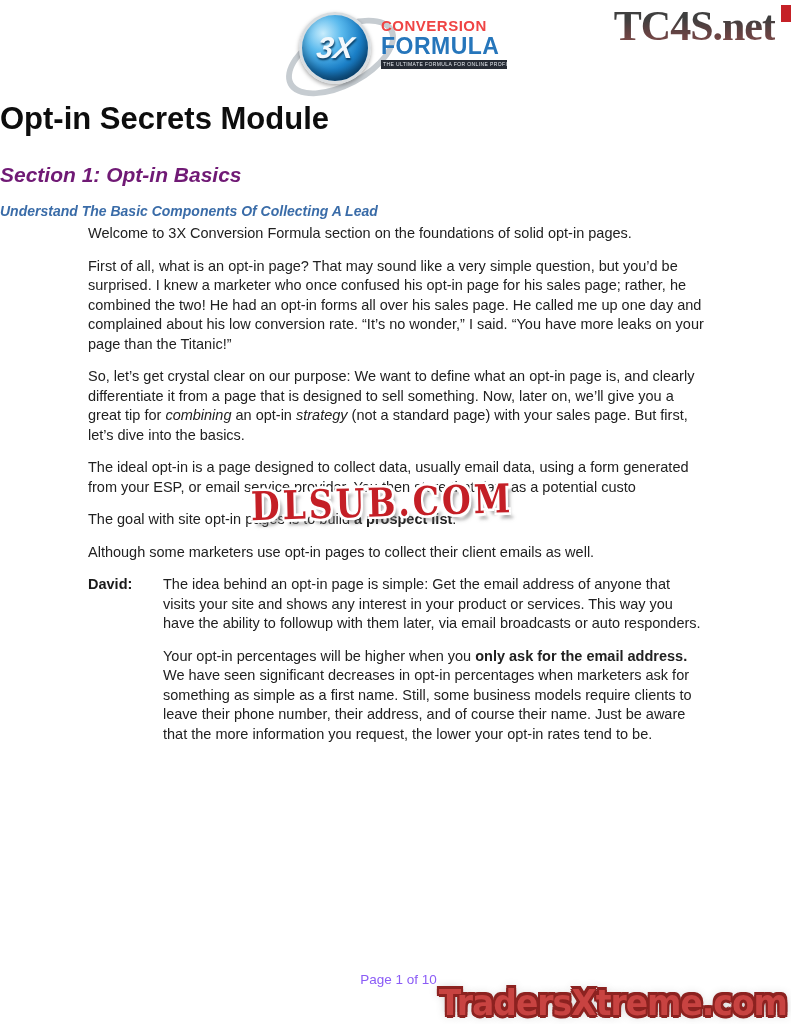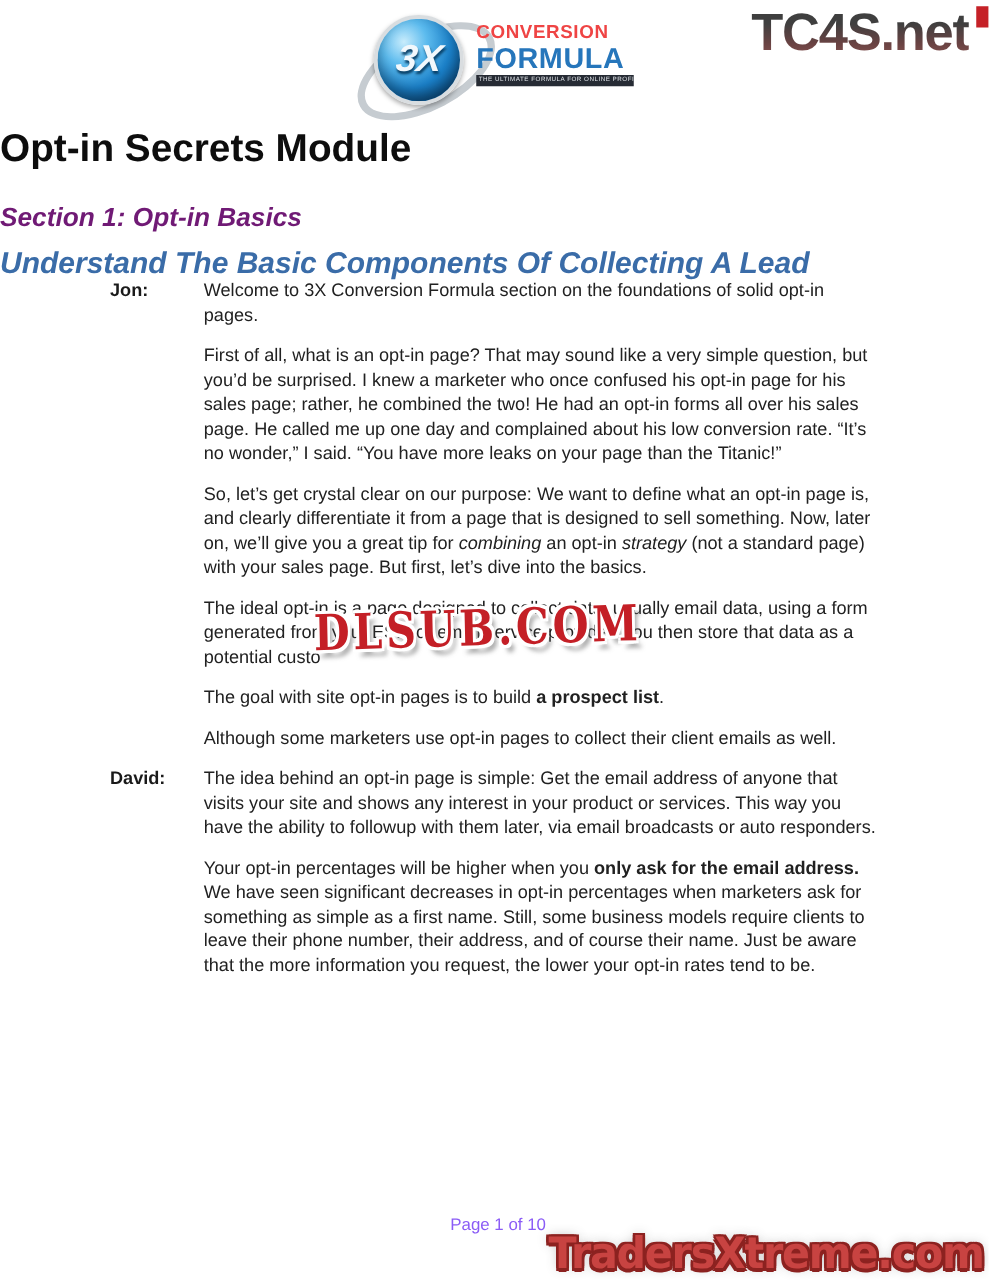--- a/index.html
+++ b/index.html
@@ -17,31 +17,31 @@
           display:flex;align-items:center;justify-content:center;}
   .sphere span{font-style:italic;font-weight:bold;font-size:30px;color:#f2f8fc;
                transform:skewX(-8deg);text-shadow:1px 2px 2px #083f66;}
   .logo-text{position:absolute;left:94px;top:14px;width:126px;display:flex;flex-direction:column;z-index:2;}
   .conv{font-weight:bold;font-size:15px;letter-spacing:.5px;color:#ef4444;line-height:16px;}
   .form{font-weight:bold;font-size:23px;letter-spacing:.5px;color:#2676bb;line-height:24px;}
   .tagline{margin-top:2px;background:#262b34;color:#e3e7ec;font-size:5px;line-height:7px;
            padding:1px 2px;letter-spacing:.4px;white-space:nowrap;overflow:hidden;}
 
   .tc4s{position:absolute;top:2px;right:16px;font-size:42px;font-weight:bold;letter-spacing:-1px;
-        font-family:Liberation Sans, sans-serif;
+        font-family:Liberation Serif, serif;
         background:linear-gradient(#3f3f3f 35%, #6b4343 70%, #8a5552 95%);
         -webkit-background-clip:text;background-clip:text;color:transparent;
         filter:blur(.4px);}
   .red-chip{position:absolute;top:5px;right:0;width:10px;height:17px;background:#c52127;}
 
   
   .titles{position:absolute;top:100px;left:0;width:100%;}
   .h1{font-size:31px;font-weight:bold;color:#0d0d0d;margin:0;line-height:38px;}
   .h2{font-size:21px;font-weight:bold;font-style:italic;color:#701a75;margin:24px 0 0;line-height:26px;}
-  .h3{font-size:24px;font-weight:bold;font-style:italic;color:#3a6ca8;margin:11px 0 0;line-height:24px;}
+  .h3{font-size:14px;font-weight:bold;font-style:italic;color:#3a6ca8;margin:11px 0 0;line-height:24px;}
 
   
   .transcript{position:absolute;top:224px;left:88px;width:618px;}
   .t-block{display:flex;}
   .speaker{width:75px;flex-shrink:0;font-weight:bold;font-size:14.5px;line-height:19.5px;color:#1a1a1a;}
   .paras{flex:1;}
   .paras p{margin:0 0 13px;font-size:14.5px;line-height:19.5px;color:#212121;}
   .paras p .b{font-weight:bold;}
   .paras p .i{font-style:italic;}
 
@@ -88,21 +88,20 @@
   </div>
 
   <div class="titles">
     <div class="h1">Opt-in Secrets Module</div>
     <div class="h2">Section 1: Opt-in Basics</div>
     <div class="h3">Understand The Basic Components Of Collecting A Lead</div>
   </div>
 
   <div class="transcript" id="transcript">
       <div class="t-block">
-        <div class="speaker">Jon:</div>
         <div class="paras">
           <p><span>Welcome to 3X Conversion Formula section on the foundations of solid opt-in pages.</span></p>
           <p><span>First of all, what is an opt-in page?  That may sound like a very simple question, but you’d be surprised. I knew a marketer who once confused his opt-in page for his sales page; rather, he combined the two! He had an opt-in forms all over his sales page. He called me up one day and complained about his low conversion rate. “It’s no wonder,” I said. “You have more leaks on your page than the Titanic!”</span></p>
           <p><span>So, let’s get crystal clear on our purpose: We want to define what an opt-in page is, and clearly differentiate it from a page that is designed to sell something. Now, later on, we’ll give you a great tip for </span><span class="i">combining</span><span> an opt-in </span><span class="i">strategy</span><span> (not a standard page) with your sales page. But first, let’s dive into the basics.</span></p>
           <p><span>The ideal opt-in is a page designed to collect data, usually email data, using a form generated from your ESP, or email service provider. You then store that data as a potential custo</span></p>
           <p><span>The goal with site opt-in pages is to build </span><span class="b">a prospect list</span><span>.</span></p>
           <p><span>Although some marketers use opt-in pages to collect their client emails as well.</span></p>
         </div>
       </div>
       <div class="t-block">

